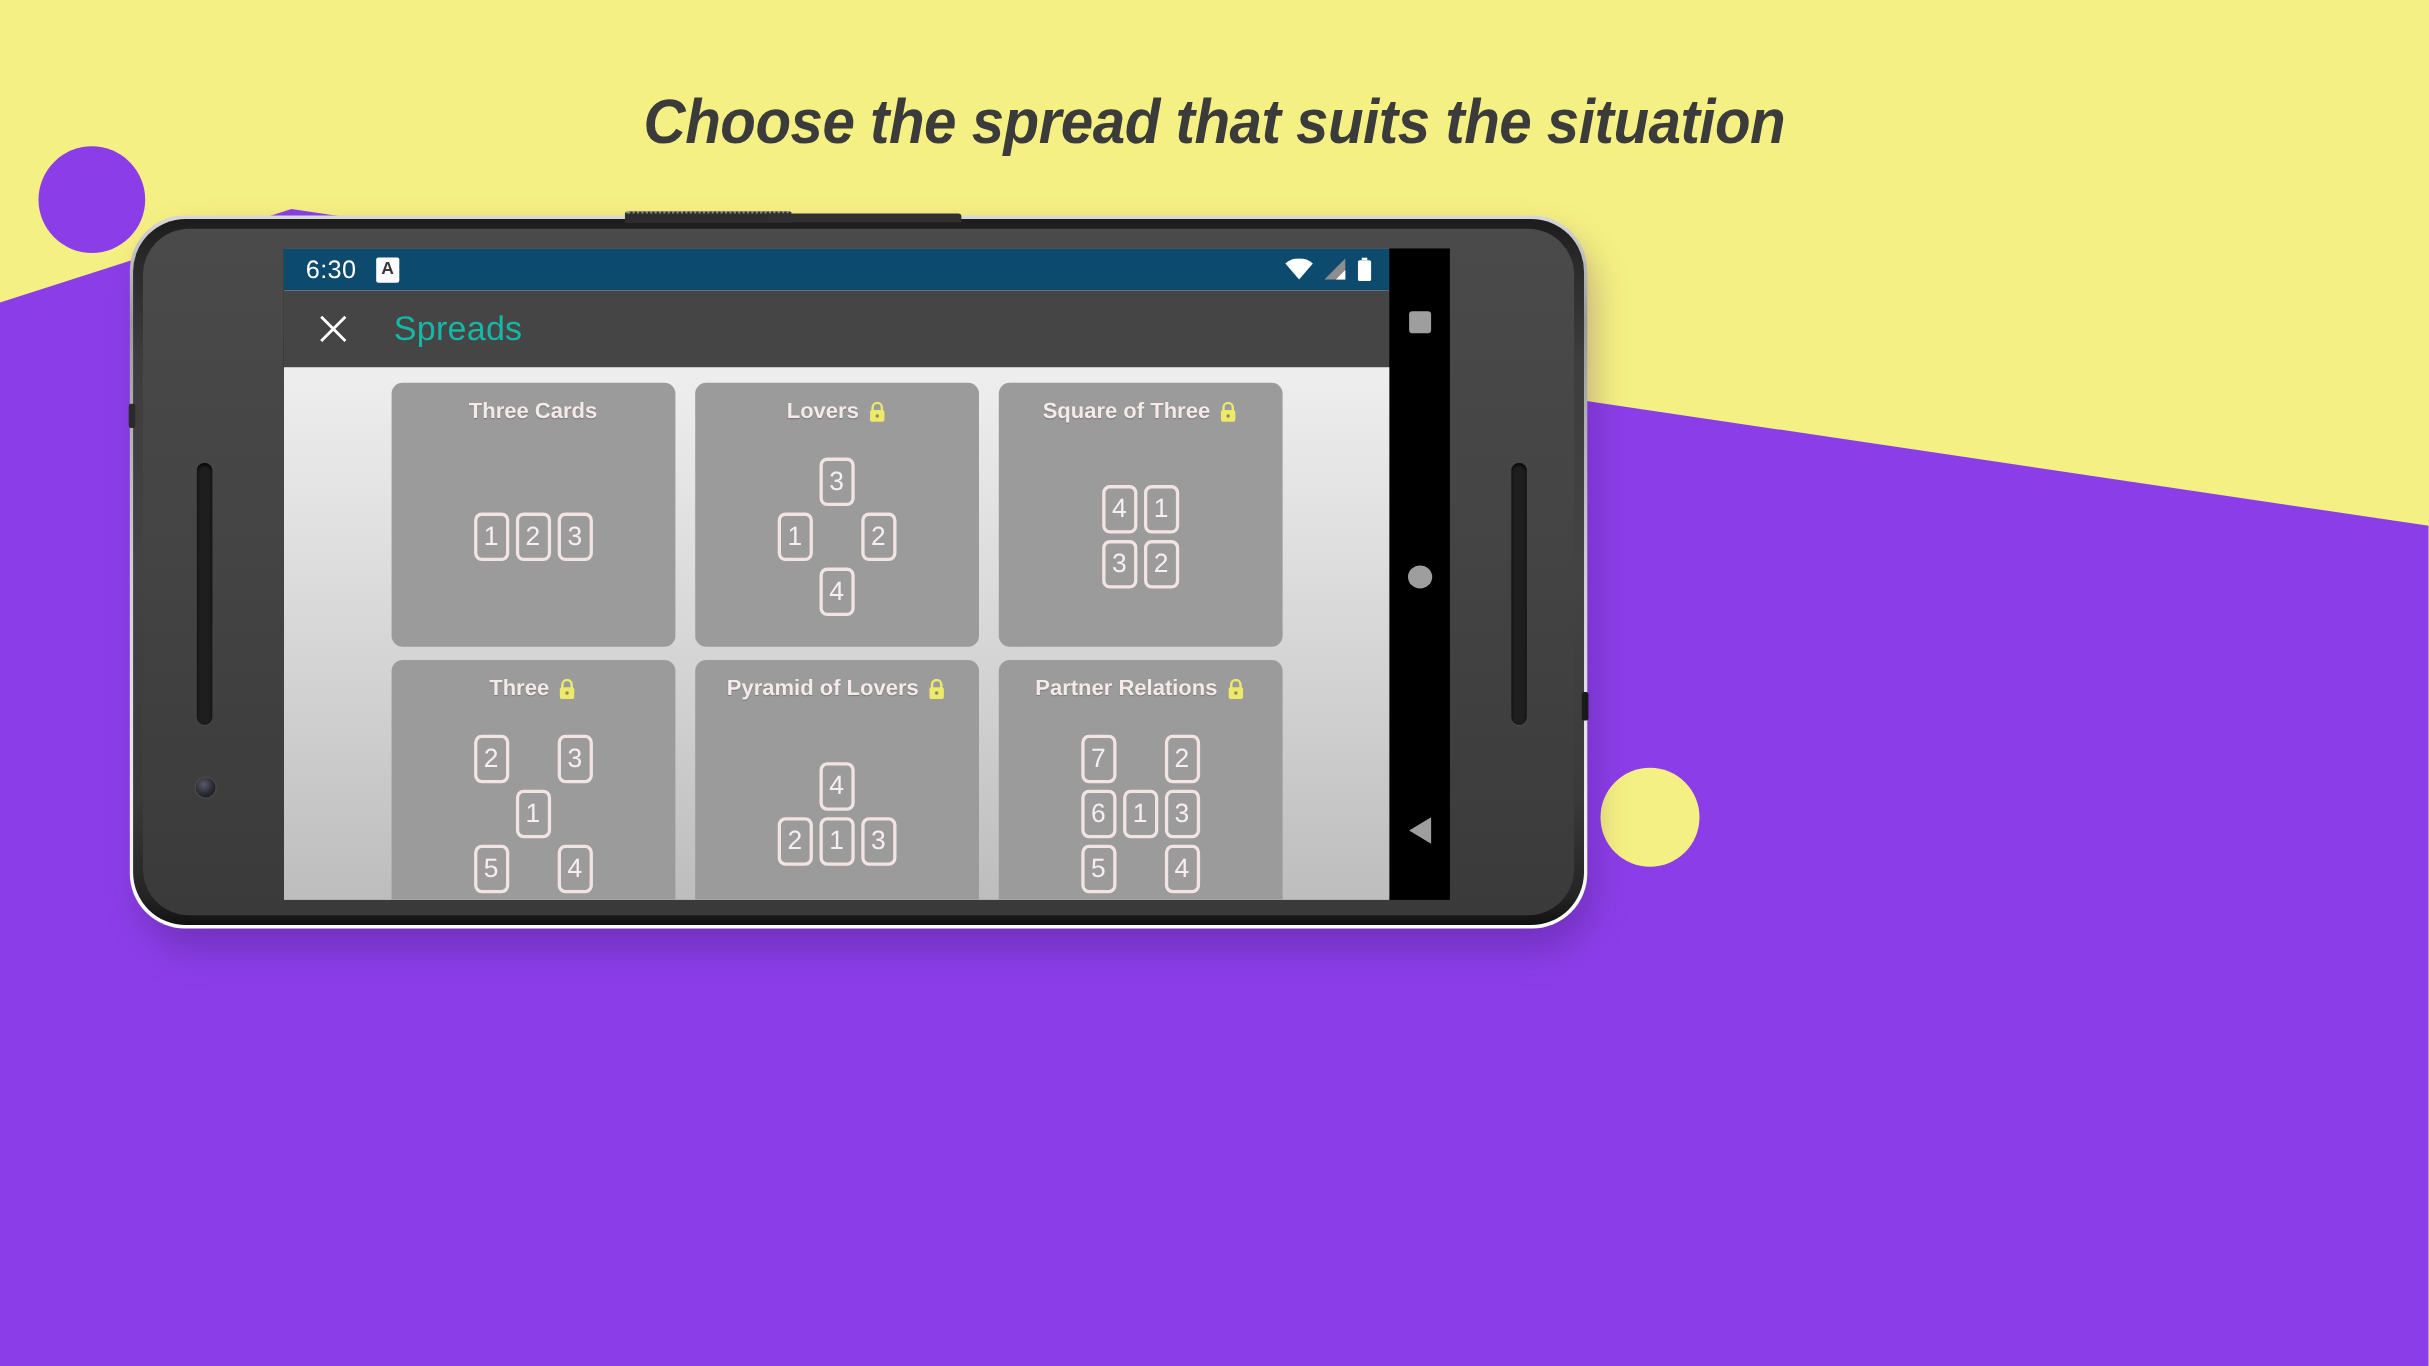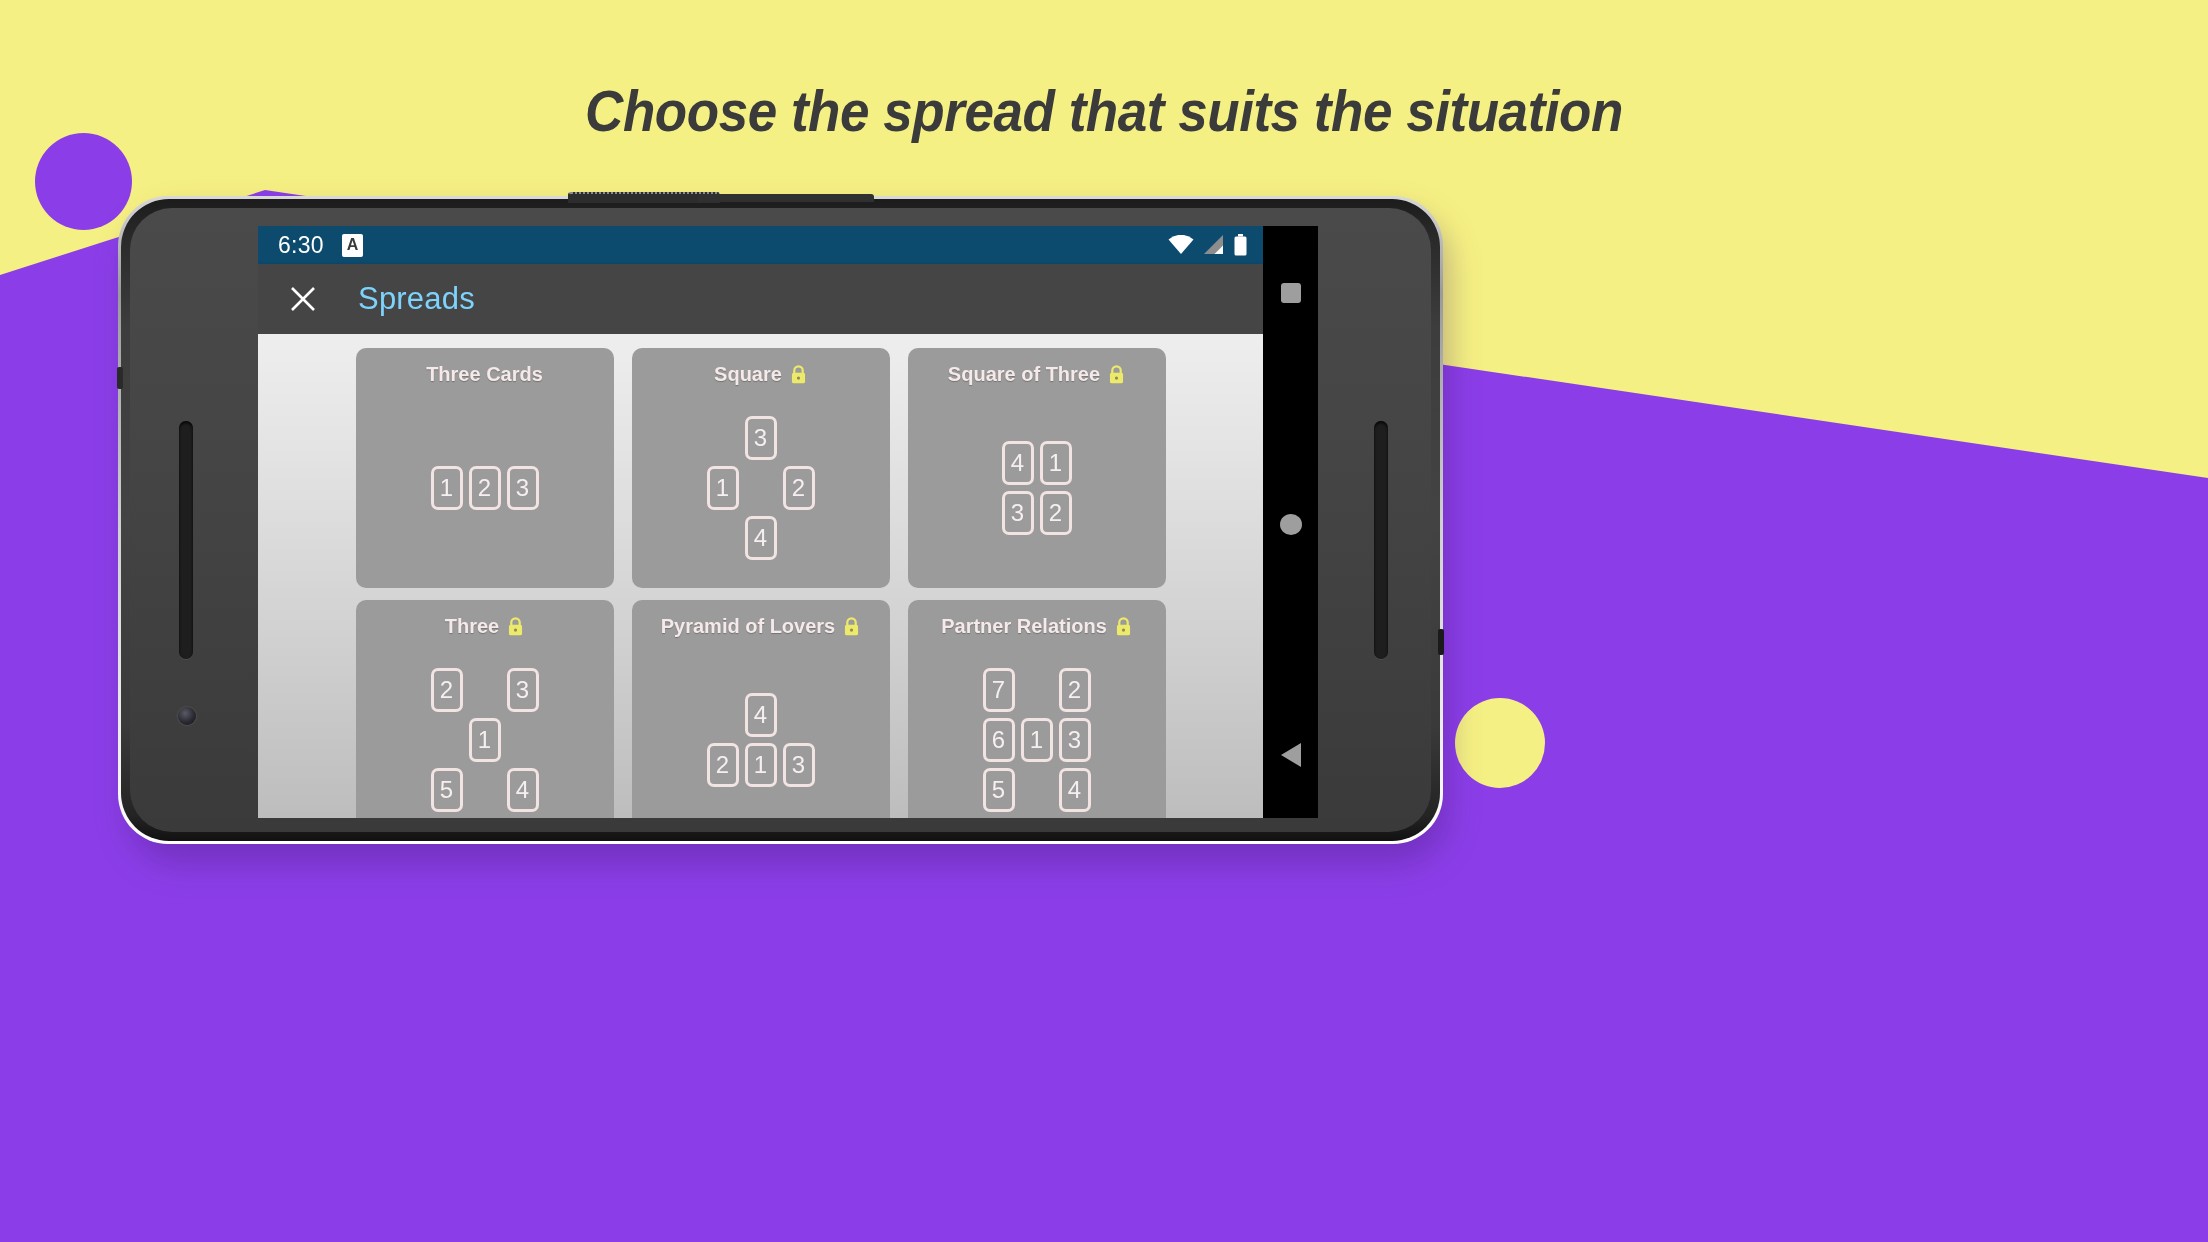--- a/index.html
+++ b/index.html
@@ -128,21 +128,21 @@
   .appbar{
     height:70px; background:#454545; color:#fff;
     display:flex; align-items:center; padding-left:22px; flex:0 0 70px;
     box-shadow:0 2px 4px rgba(0,0,0,.35);
   }
   .appbar-close{
     width:46px; height:46px; display:flex; align-items:center; justify-content:center;
     cursor:pointer;
   }
   .appbar-title{
-    margin-left:32px; font-size:31px; font-weight:normal; color:#7dd3fc;
+    margin-left:32px; font-size:31px; font-weight:normal; color:#14b8a6;
     letter-spacing:.2px;
   }
 
   .content{
     flex:1; position:relative;
     background:linear-gradient(180deg,#eeeeee 0%,#e3e3e3 25%,#d2d2d2 60%,#bdbdbd 100%);
     overflow:hidden;
   }
   .grid{
     position:absolute; left:0; top:0; right:0;
@@ -273,21 +273,21 @@
                         <div class="row">
                           <div class="pos">1</div>
                           <div class="pos">2</div>
                           <div class="pos">3</div>
                         </div>
                       </div>
                     </div>
                   </div>
                   <div class="spread-card">
                     <div class="spread-head">
-                      <div class="spread-title">Square</div>
+                      <div class="spread-title">Lovers</div>
                       <span>
                         <svg class="lock" viewBox="0 0 16 18">
                           <path d="M4 8 V5.2 A4 4 0 0 1 12 5.2 V8" stroke="#ede96a" stroke-width="2.1" fill="none"></path>
                           <rect x="1.8" y="7.4" width="12.4" height="10" rx="1.6" fill="#ede96a"></rect>
                           <circle cx="8" cy="12.4" r="1.5" fill="#8a8a5a"></circle>
                         </svg>
                       </span>
                     </div>
                     <div class="layout">
                       <div class="rows">

